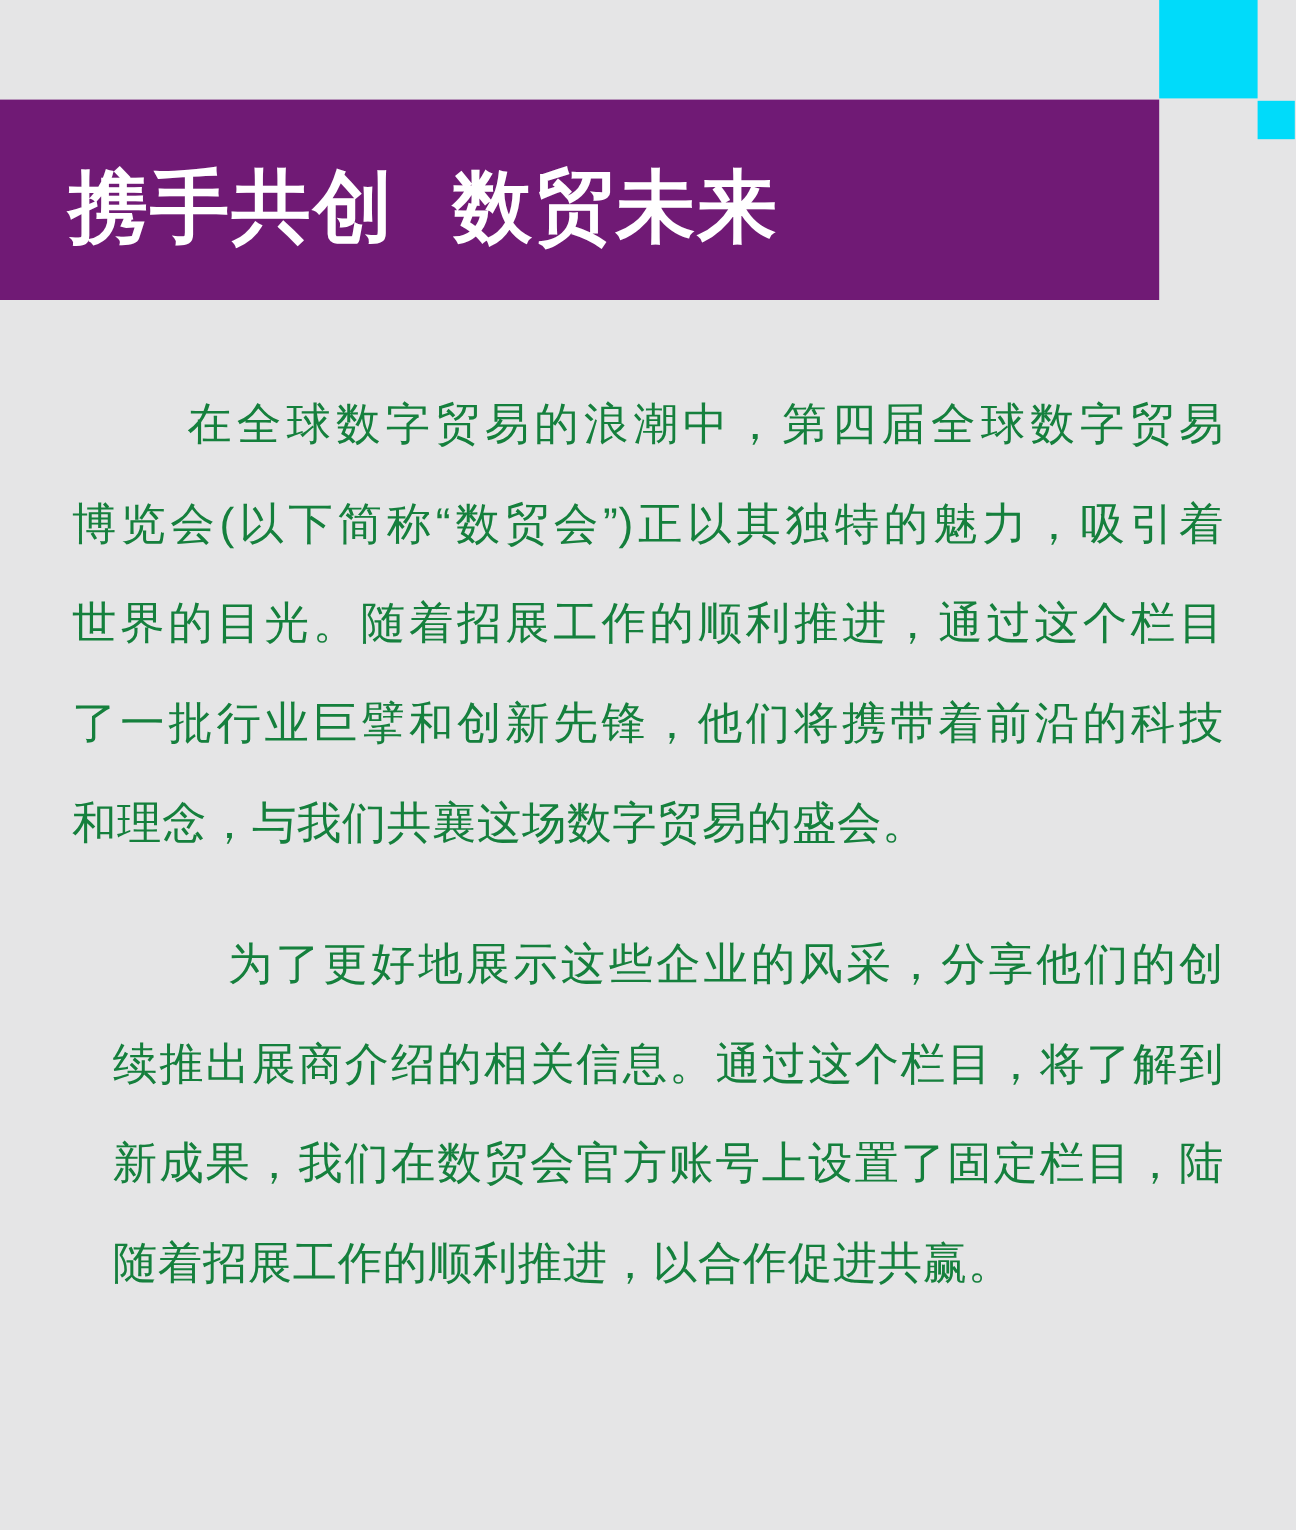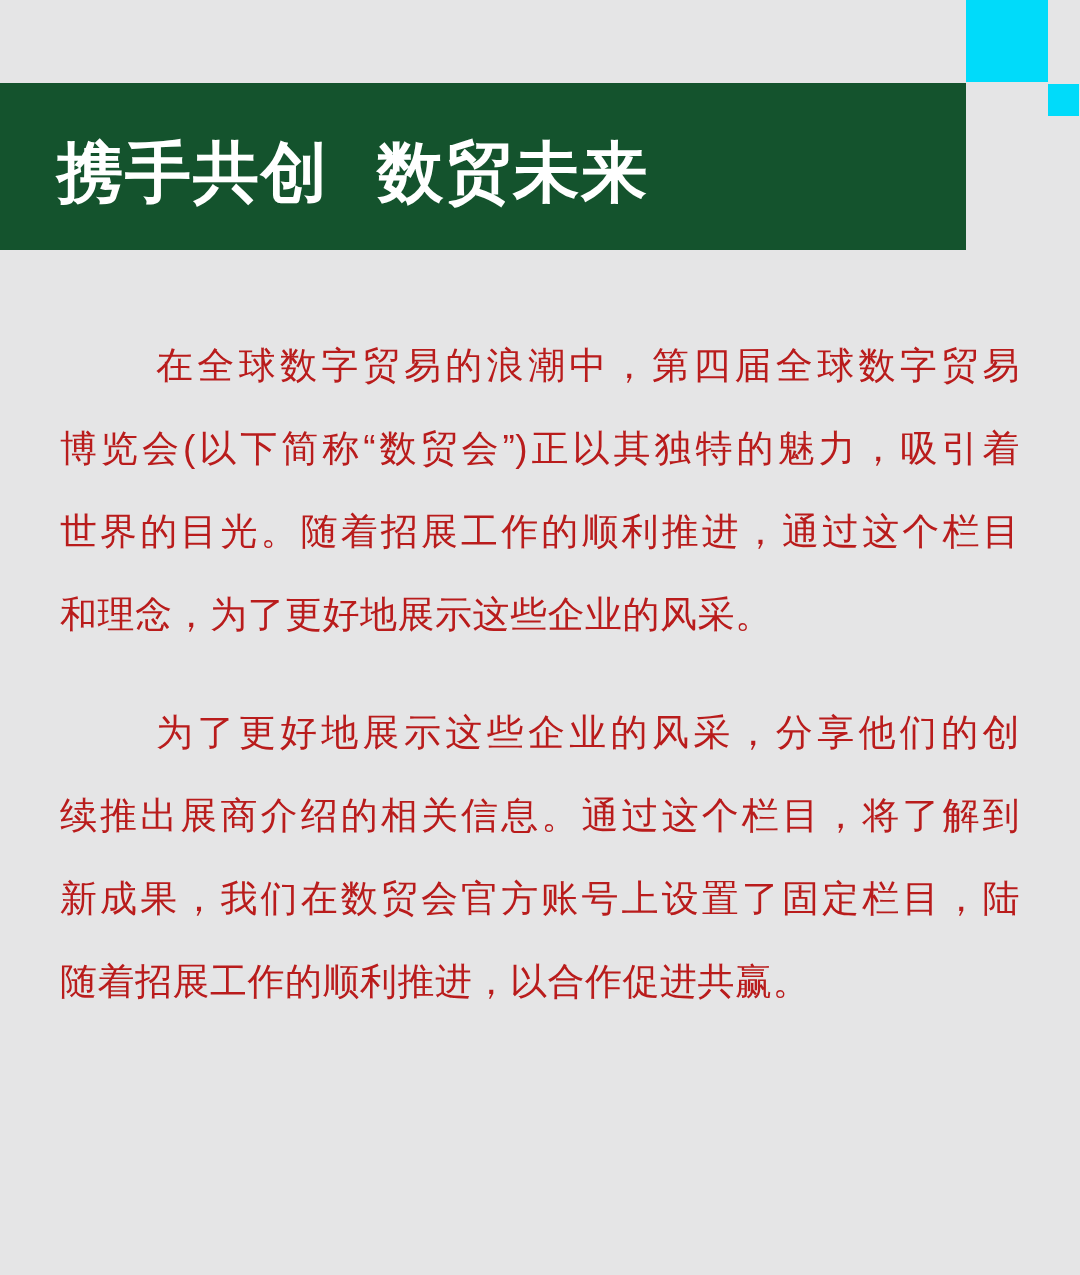--- a/index.html
+++ b/index.html
@@ -33,49 +33,49 @@
     background: #00dbfa;
   }
 
   
   .banner {
     position: absolute;
     left: 0;
     top: 83px;
     width: 966px;
     height: 167px;
-    background: #14532d;
+    background: #701a75;
     display: flex;
     align-items: center;
   }
   .banner h1 {
     margin: 0;
     padding-left: 57px;
     padding-top: 12px;
     color: #ffffff;
     font-size: 66px;
     font-weight: bold;
     letter-spacing: 2px;
     word-spacing: 28px;
     white-space: nowrap;
   }
 
   
   .article {
     position: absolute;
     left: 60px;
-    top: 324px;
+    top: 312px;
     width: 960px;
-    color: #b91c1c;
+    color: #15803d;
     font-size: 37px;
     line-height: 83px;
     letter-spacing: 0.5px;
   }
   .paragraph { margin: 0; }
-  .paragraph + .paragraph { margin-top: 35px; }
+  .paragraph + .paragraph { margin-top: 35px; margin-left: 34px; }
 
   .line {
     text-align: justify;
     text-align-last: justify;
   }
   .line.line-first {
     text-indent: 96px;
   }
   .line.line-last {
     text-align-last: left;
@@ -89,21 +89,22 @@
 
 <div class="banner">
   <h1>携手共创 数贸未来</h1>
 </div>
 
 <div class="article">
   <div class="paragraph">
     <div class="line line-first">在全球数字贸易的浪潮中，第四届全球数字贸易</div>
     <div class="line">博览会(以下简称“数贸会”)正以其独特的魅力，吸引着</div>
     <div class="line">世界的目光。随着招展工作的顺利推进，通过这个栏目</div>
-    <div class="line line-last">和理念，为了更好地展示这些企业的风采。</div>
+    <div class="line">了一批行业巨擘和创新先锋，他们将携带着前沿的科技</div>
+    <div class="line line-last">和理念，与我们共襄这场数字贸易的盛会。</div>
   </div>
   <div class="paragraph">
     <div class="line line-first">为了更好地展示这些企业的风采，分享他们的创</div>
     <div class="line">续推出展商介绍的相关信息。通过这个栏目，将了解到</div>
     <div class="line">新成果，我们在数贸会官方账号上设置了固定栏目，陆</div>
     <div class="line line-last">随着招展工作的顺利推进，以合作促进共赢。</div>
   </div>
 </div>
 
 </body></html>

